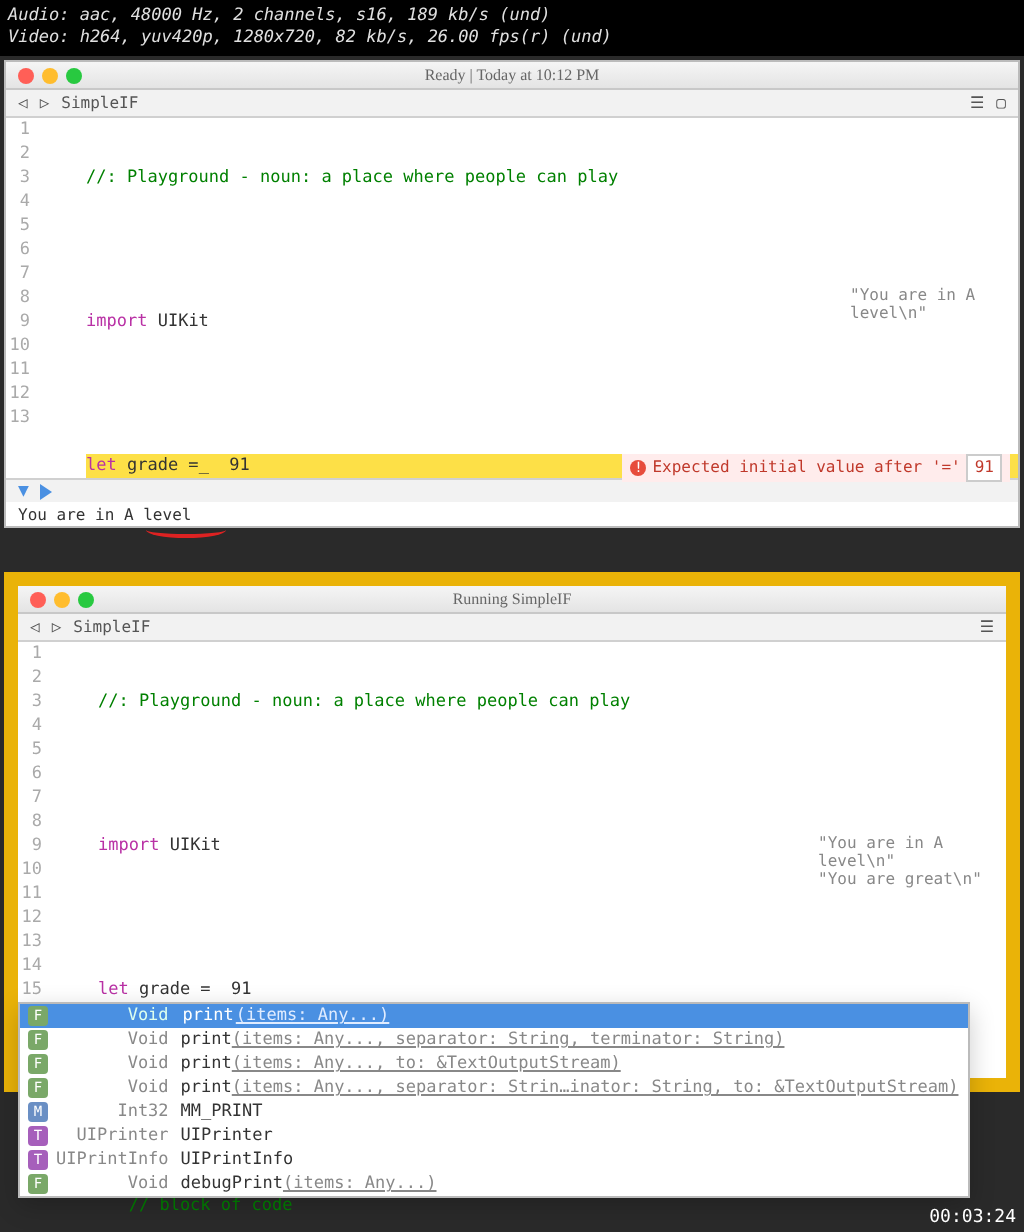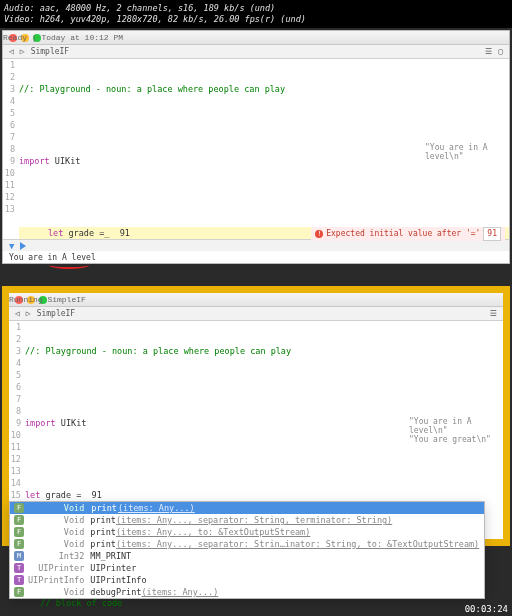--- a/index.html
+++ b/index.html
@@ -33,23 +33,24 @@
     display: flex;
     gap: 4px;
   }
   .tl { width: 8px; height: 8px; border-radius: 50%; }
   .tl.r { background: #ff5f57; }
   .tl.y { background: #ffbd2e; }
   .tl.g { background: #28c940; }
   .ttitle {
     position: absolute;
     left: 0; right: 0;
+    text-align: center;
     font-size: 8px;
     color: #666;
-    font-family: Liberation Mono, monospace;
+    font-family: Liberation Serif, serif;
   }
   .toolbar {
     background: #f2f2f2;
     height: 14px;
     display: flex;
     align-items: center;
     padding: 0 6px;
     border-bottom: 1px solid #d0d0d0;
     font-size: 8px;
     color: #555;
@@ -71,29 +72,30 @@
     line-height: 12px;
     user-select: none;
     background: #fff;
   }
   .code {
     flex: 1;
     font-size: 8.5px;
     line-height: 12px;
     white-space: pre;
     color: #333;
+    margin-left: 24px;
   }
   .code .line { height: 12px; position: relative; }
   .gutter .line { height: 12px; }
   .kw { color: #b931a5; }
   .str { color: #c93a30; }
   .cmt { color: #008000; }
   .ident { color: #3c8a7a; }
   .num { color: #333; }
-  .errline { background: #fef9c3; padding-left: 29px; }
+  .errline { background: #fde047; }
   .errbadge {
     position: absolute;
     right: 4px;
     top: 0;
     background: #ffecec;
     color: #c0392b;
     font-size: 8px;
     display: flex;
     align-items: center;
     gap: 3px;

